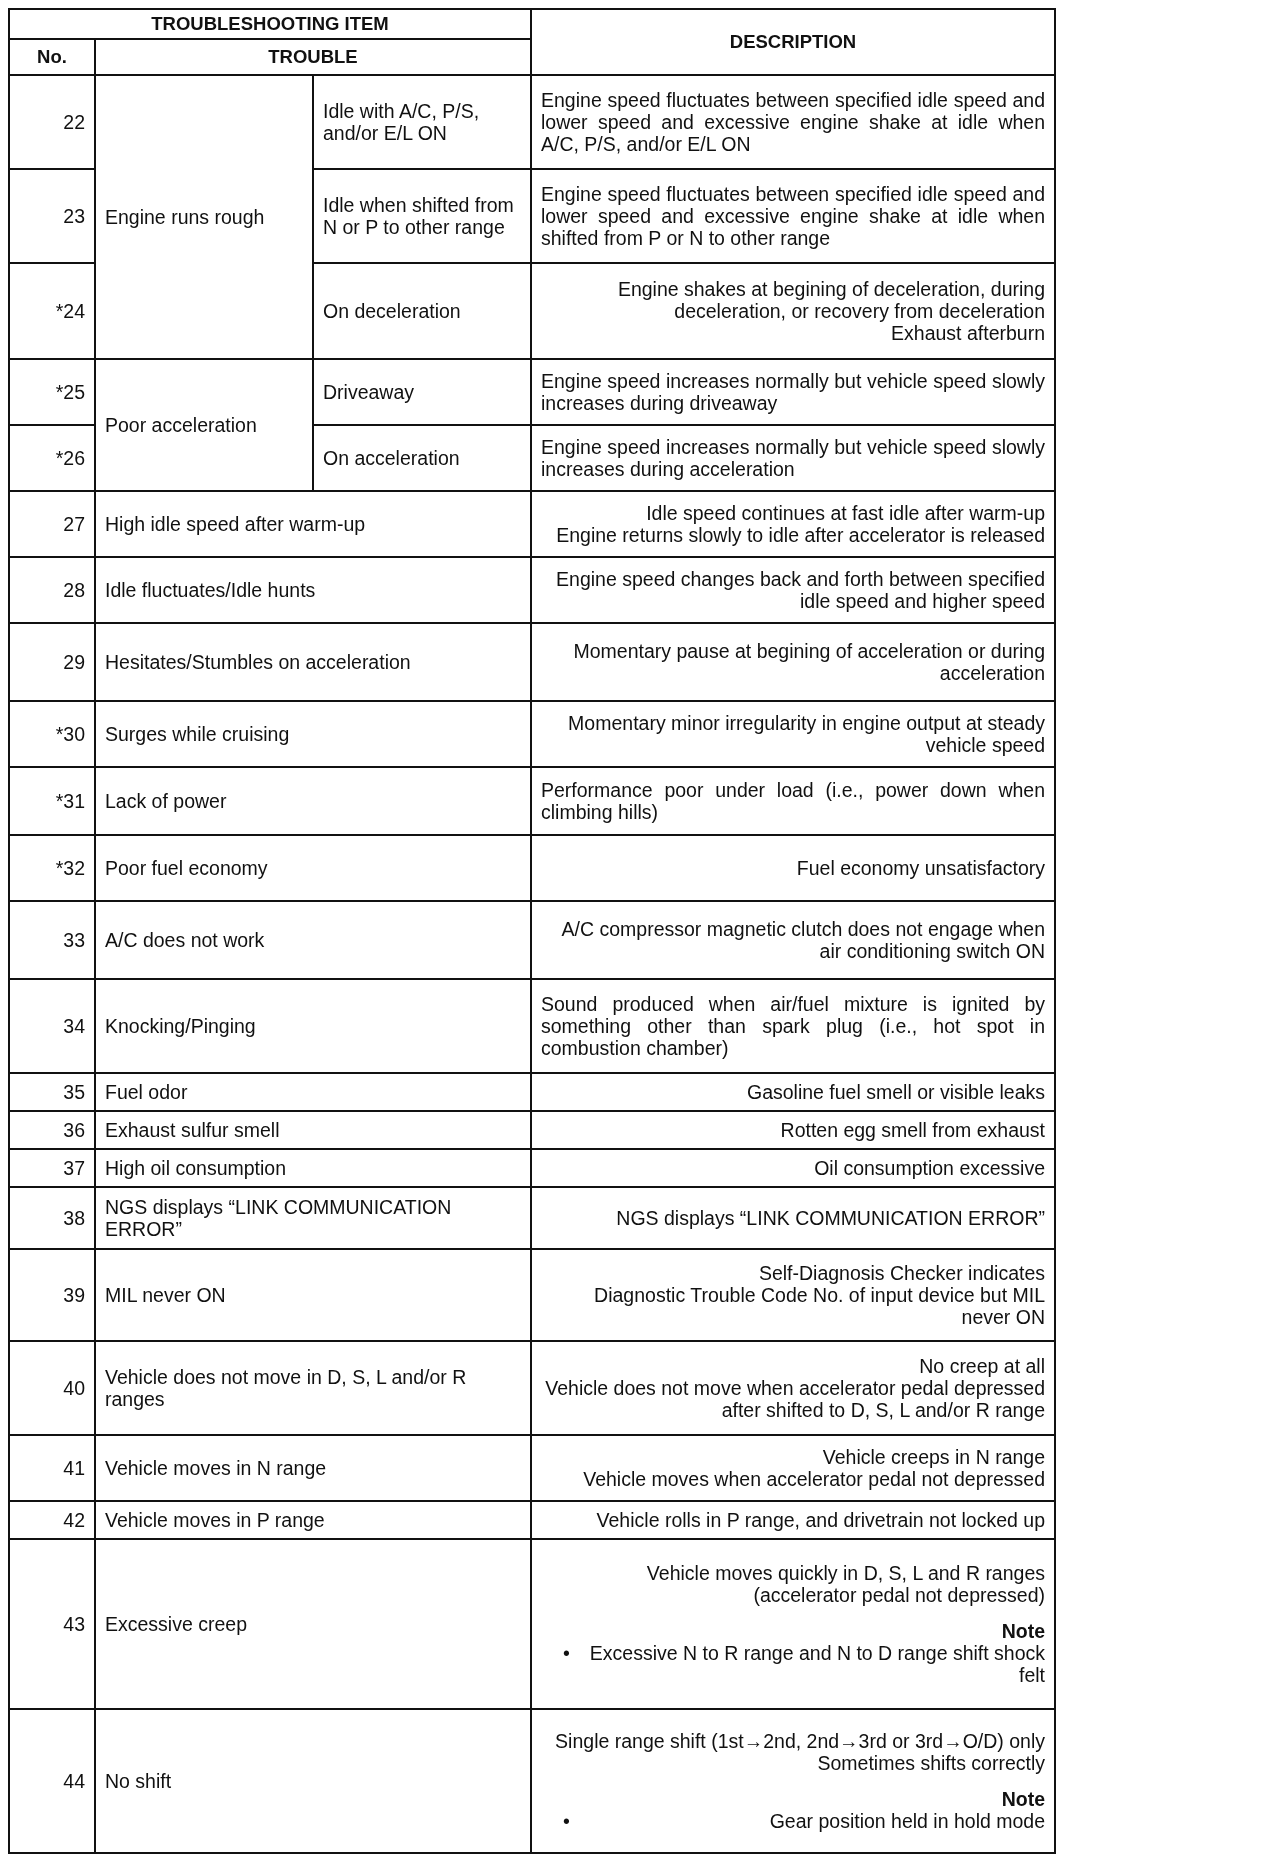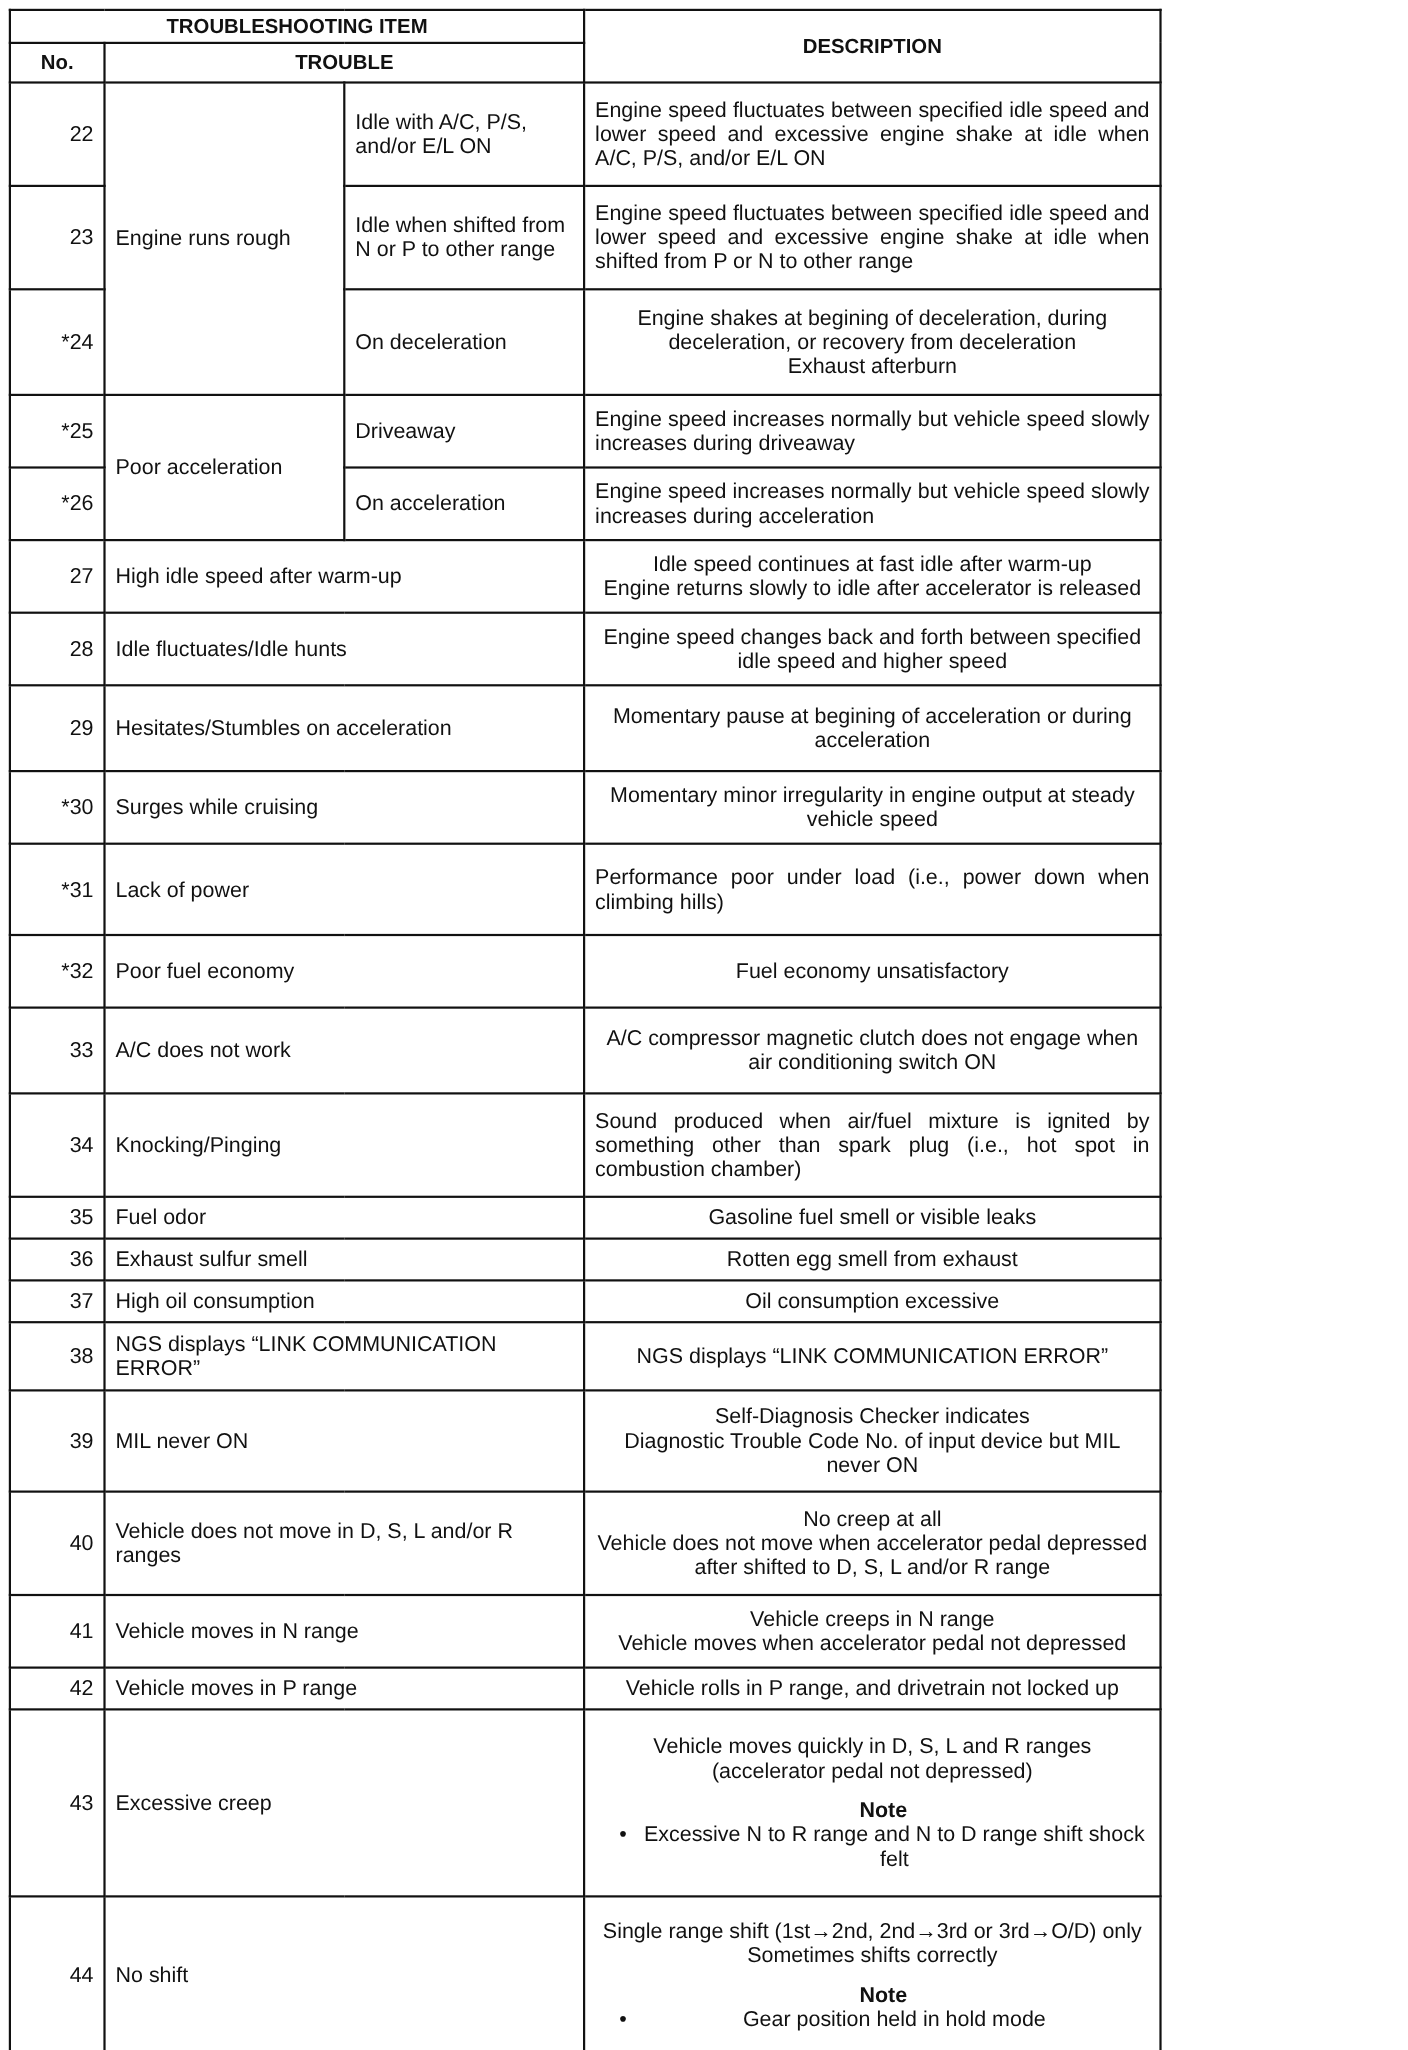--- a/index.html
+++ b/index.html
@@ -3,21 +3,21 @@
 <meta charset="utf-8">
 <style>
   html, body { margin: 0; padding: 0; background: #ffffff; }
   body { width: 1280px; height: 1864px; position: relative; overflow: hidden;
          font-family: "Liberation Sans", sans-serif; color: #111; }
   table.ts { position: absolute; left: 8px; top: 8px; width: 1046px;
              border-collapse: collapse; table-layout: fixed; font-size: 19.5px; line-height: 22px; padding-left: 28px; }
   table.ts td, table.ts th { border: 2px solid #111; padding: 2px 9px; vertical-align: middle; }
   table.ts th { font-weight: bold; font-size: 18.5px; text-align: center; padding: 2px 4px; }
   .no { text-align: right; }
-  .desc { text-align: center; }
+  .desc { text-align: right; }
   .just { text-align: justify; text-align-last: left; }
   .note-title { font-weight: bold; margin: 14px 0 0 20px; }
   .note-item { margin-left: 20px; padding-left: 20px; position: relative; }
   .note-item::before { content: "\2022"; position: absolute; left: 2px; }
 </style>
 </head>
 <body>
 
 <table class="ts">
   <colgroup>
@@ -107,21 +107,21 @@
     </tr>
 
     <tr style="height:66px">
       <td class="no">*30</td>
       <td colspan="2">Surges while cruising</td>
       <td class="desc">
         <div>Momentary minor irregularity in engine output at steady vehicle speed</div>
       </td>
     </tr>
 
-    <tr style="height:83px">
+    <tr style="height:68px">
       <td class="no">*31</td>
       <td colspan="2">Lack of power</td>
       <td class="desc just">
         <div>Performance poor under load (i.e., power down when climbing hills)</div>
       </td>
     </tr>
 
     <tr style="height:66px">
       <td class="no">*32</td>
       <td colspan="2">Poor fuel economy</td>

